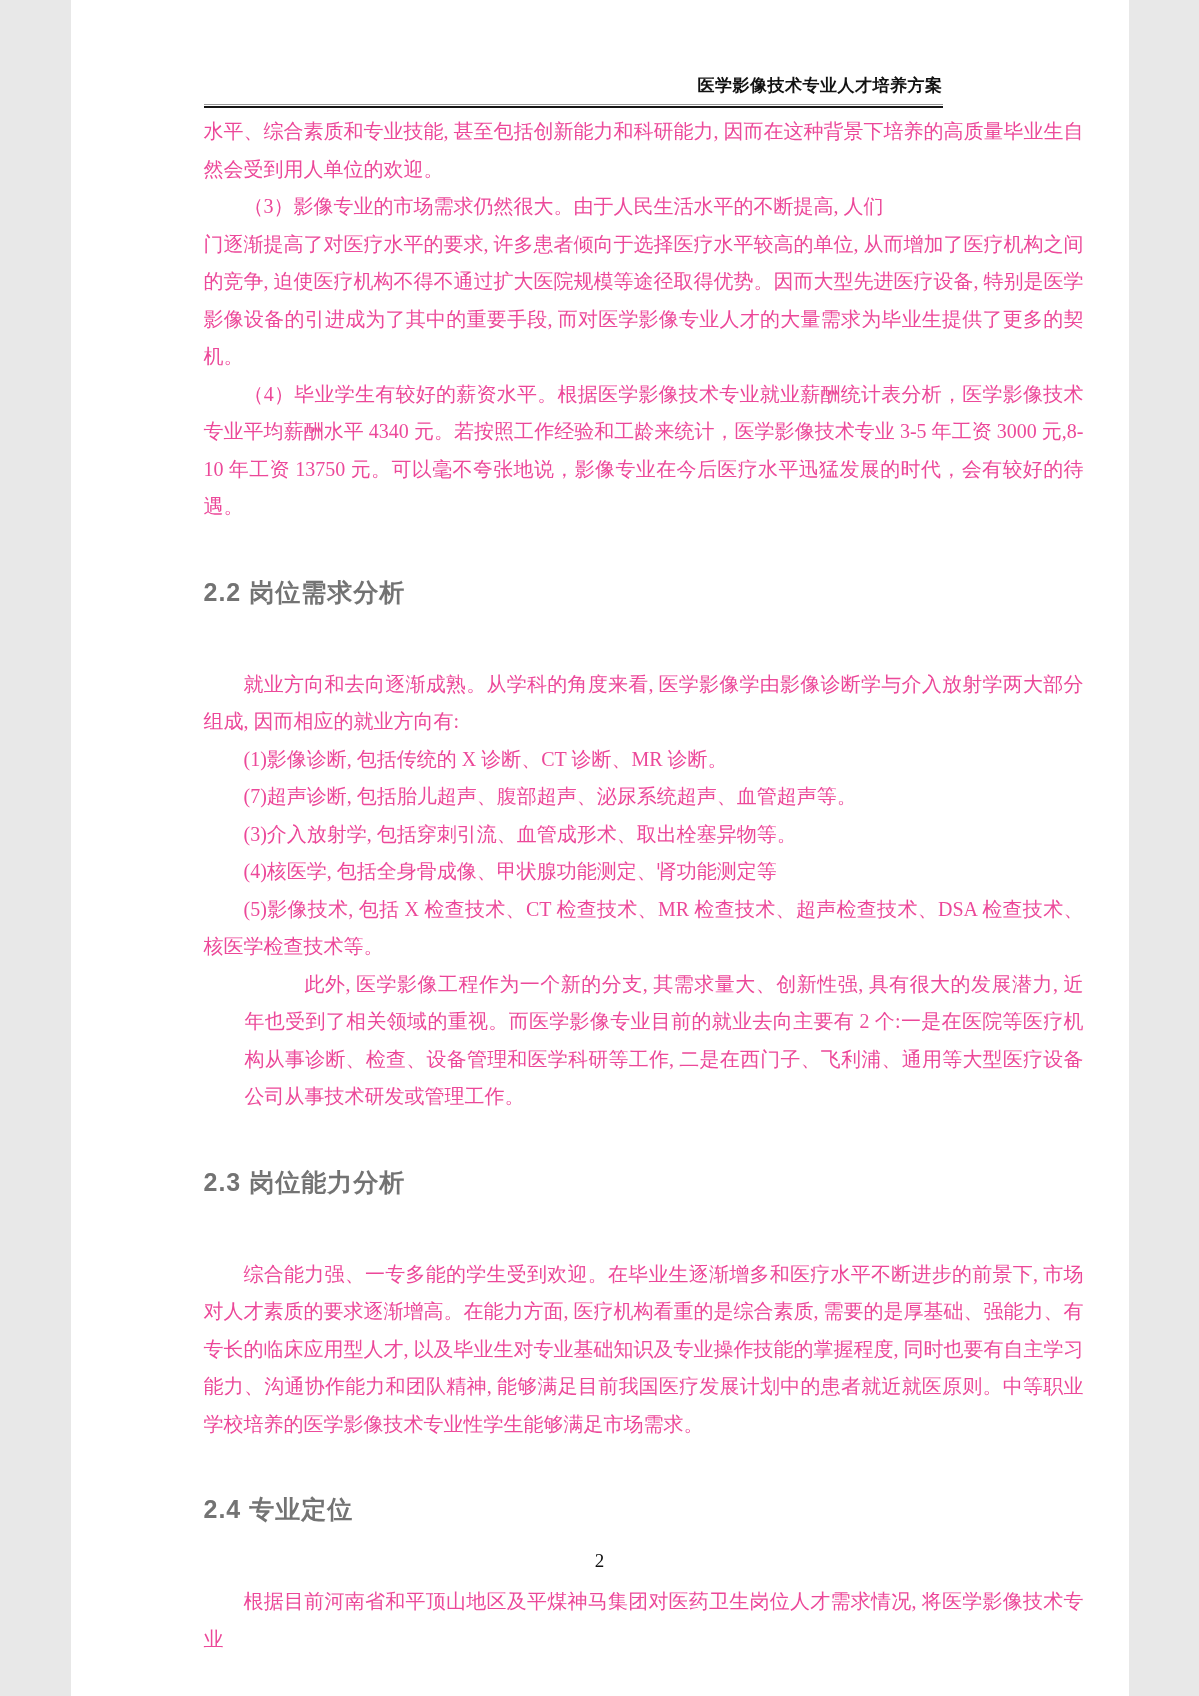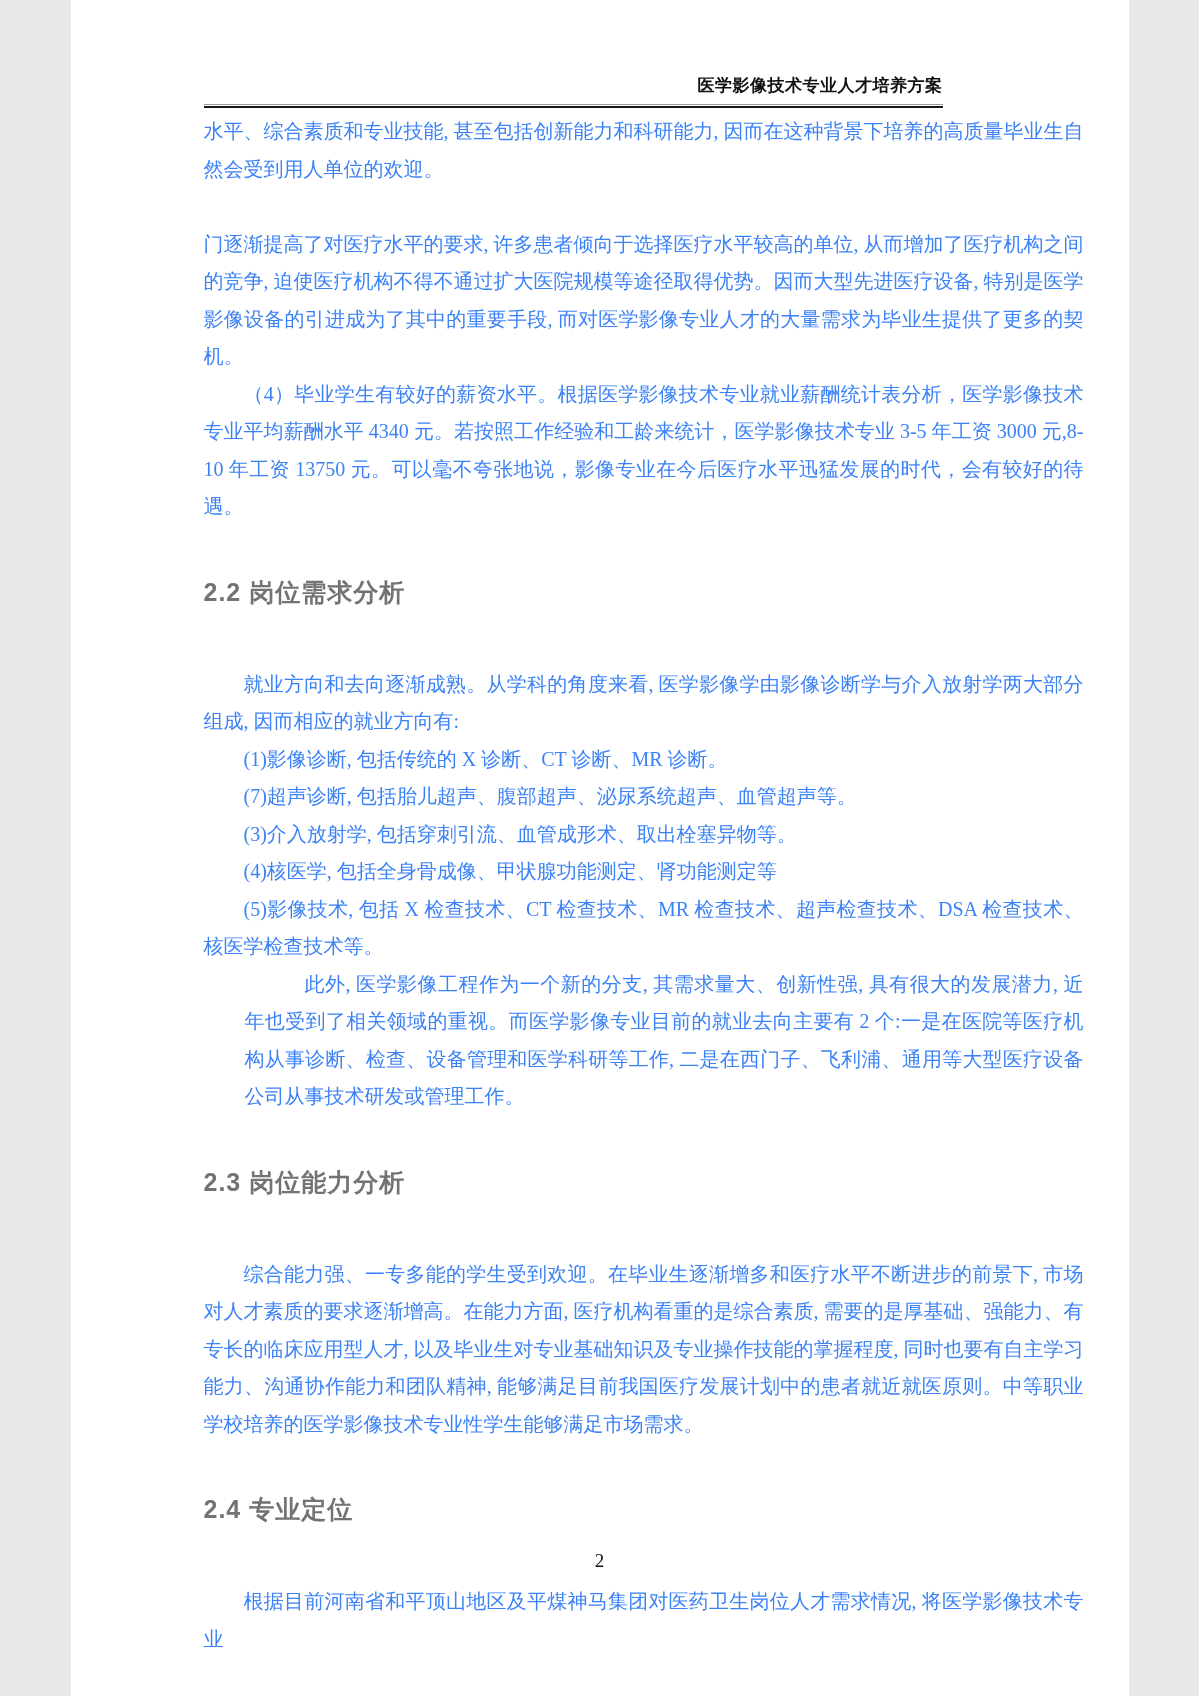--- a/index.html
+++ b/index.html
@@ -39,21 +39,21 @@
     width: 880px;
     top: 113px;
   }
   .para {
     margin: 0;
     font-size: 20px;
     line-height: 37.5px;
     text-align: justify;
     text-justify: inter-ideograph;
     font-family: "Liberation Serif", "DejaVu Serif", serif;
-    color: #3b82f6;
+    color: #ec4899;
   }
   .indent-2 { text-indent: 2em; }
   .indent-3 { text-indent: 3em; margin-left: 41px; }
   .no-indent { text-indent: 0; }
   .heading {
     margin: 50px 0 57px 0;
     font-family: "Liberation Sans", "DejaVu Sans", sans-serif;
     font-weight: bold;
     font-size: 25px;
     line-height: 33px;
@@ -82,21 +82,21 @@
 
   <div class="header">
     <div class="header-title">医学影像技术专业人才培养方案</div>
     <div class="header-rule"></div>
   </div>
 
   <div class="doc-body">
 
     <p class="para no-indent">水平、综合素质和专业技能, 甚至包括创新能力和科研能力, 因而在这种背景下培养的高质量毕业生自然会受到用人单位的欢迎。</p>
 
-    <p class="para indent-2"><br><span>门逐渐提高了对医疗水平的要求, 许多患者倾向于选择医疗水平较高的单位, 从而增加了医疗机构之间的竞争, 迫使医疗机构不得不通过扩大医院规模等途径取得优势。因而大型先进医疗设备, 特别是医学影像设备的引进成为了其中的重要手段, 而对医学影像专业人才的大量需求为毕业生提供了更多的契机。</span></p>
+    <p class="para indent-2"><span>（3）影像专业的市场需求仍然很大。由于人民生活水平的不断提高, 人们</span><br><span>门逐渐提高了对医疗水平的要求, 许多患者倾向于选择医疗水平较高的单位, 从而增加了医疗机构之间的竞争, 迫使医疗机构不得不通过扩大医院规模等途径取得优势。因而大型先进医疗设备, 特别是医学影像设备的引进成为了其中的重要手段, 而对医学影像专业人才的大量需求为毕业生提供了更多的契机。</span></p>
 
     <p class="para indent-2">（4）毕业学生有较好的薪资水平。根据医学影像技术专业就业薪酬统计表分析，医学影像技术专业平均薪酬水平 4340 元。若按照工作经验和工龄来统计，医学影像技术专业 3-5 年工资 3000 元,8-10 年工资 13750 元。可以毫不夸张地说，影像专业在今后医疗水平迅猛发展的时代，会有较好的待遇。</p>
 
     <h2 class="heading">2.2 岗位需求分析</h2>
 
     <p class="para indent-2">就业方向和去向逐渐成熟。从学科的角度来看, 医学影像学由影像诊断学与介入放射学两大部分组成, 因而相应的就业方向有:</p>
 
     <p class="para indent-2">(1)影像诊断, 包括传统的 X 诊断、CT 诊断、MR 诊断。</p>
 
     <p class="para indent-2">(7)超声诊断, 包括胎儿超声、腹部超声、泌尿系统超声、血管超声等。</p>

